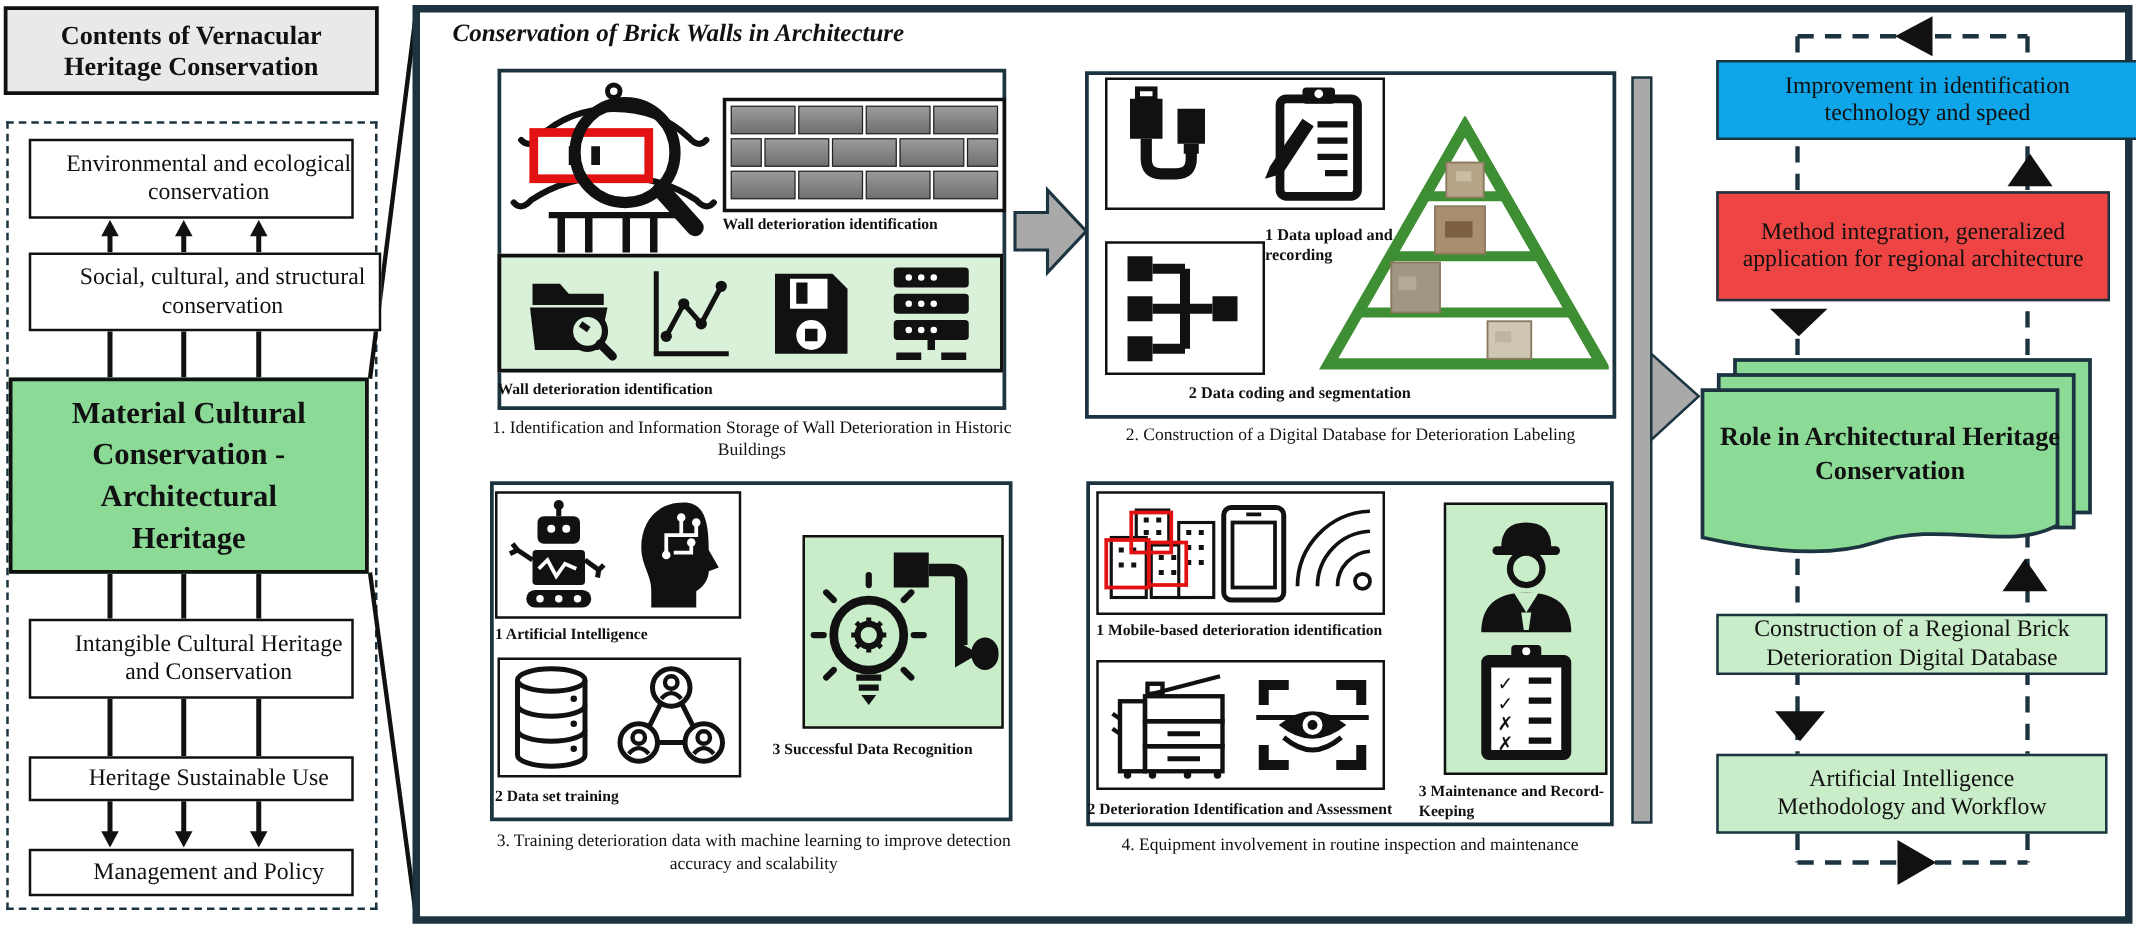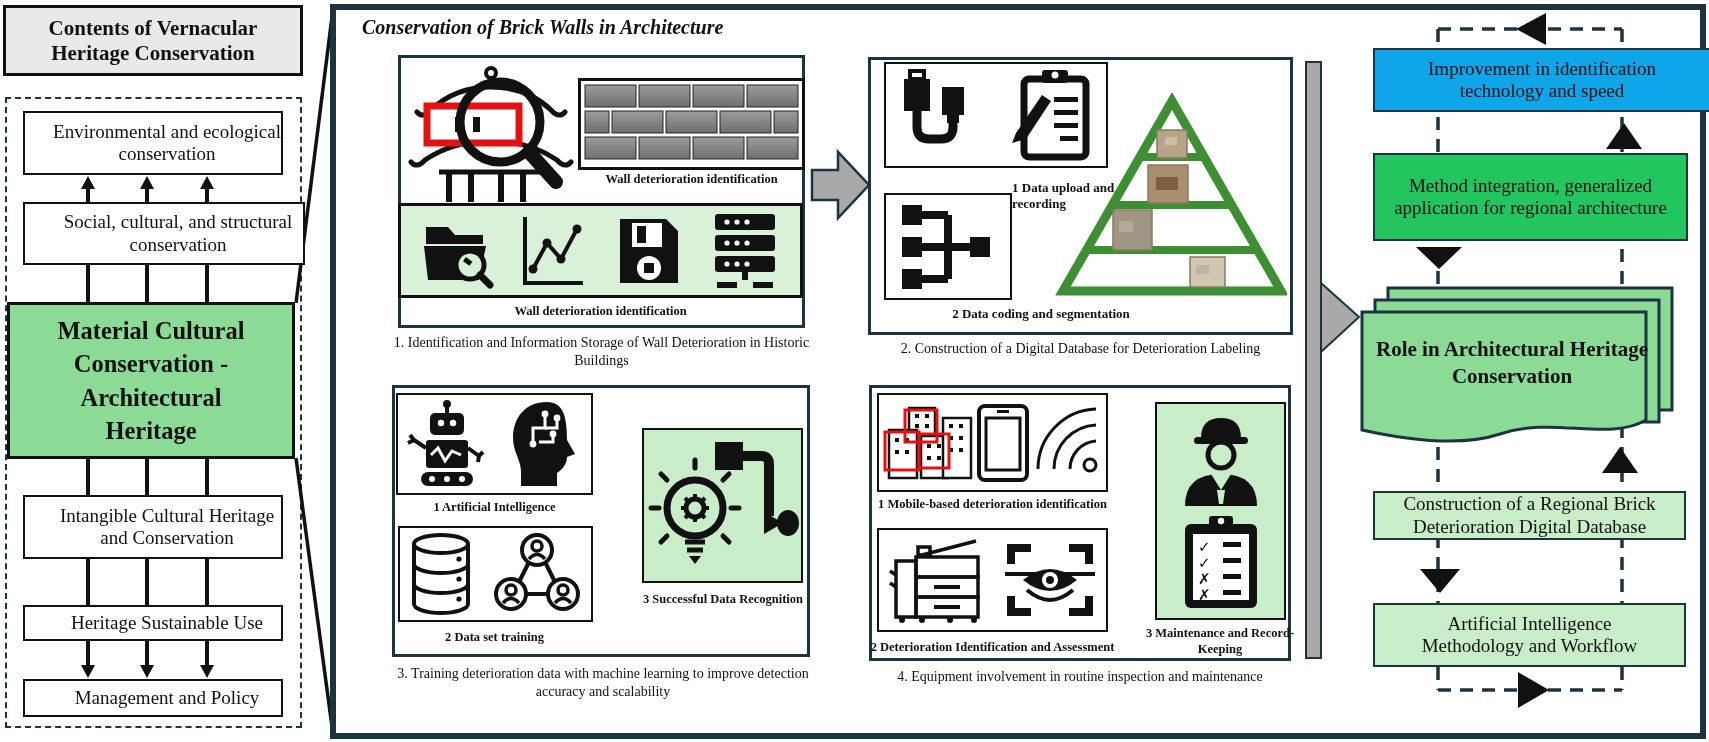--- a/index.html
+++ b/index.html
@@ -4,21 +4,21 @@
 <style>
   html,body{margin:0;padding:0;background:#fff;}
   #canvas{position:relative;width:1709px;height:742px;background:#ffffff;
           font-family:"Liberation Serif",serif;color:#111;overflow:hidden;}
   .abs{position:absolute;box-sizing:border-box;}
   .b{position:absolute;box-sizing:border-box;display:flex;align-items:center;justify-content:center;
      text-align:center;line-height:1.18;background:#fff;padding-left:28px;}
   .blk{border:2.5px solid #111;}
   .nvy{border:3px solid #1c3440;}
   .cap{position:absolute;text-align:center;font-size:14px;line-height:1.25;}
-  .small-label{position:absolute;text-align:center;font-weight:bold;font-size:12.5px;line-height:1.25;}
+  .small-label{position:absolute;font-weight:bold;font-size:12.5px;line-height:1.25;}
   svg{display:block;}
 </style>
 </head>
 <body>
 
 <div id="canvas">
 
   <svg class="abs" style="left:0;top:0;z-index:1;" width="1709" height="742" viewBox="0 0 1709 742">
 
     <g stroke="#111" fill="#111">
@@ -473,21 +473,21 @@
         <rect x="48" y="62" width="18" height="5"></rect>
           <rect x="48" y="78" width="18" height="5"></rect>
       </g>
     </svg>
   </div>
   <div class="small-label" style="left:1135px;top:626px;width:170px;z-index:3;">3 Maintenance and Record-Keeping</div>
   <div class="cap" style="left:869px;top:668px;width:422px;z-index:2;">4. Equipment involvement in routine inspection and maintenance</div>
 
   <div class="b" style="left:1373px;top:48px;width:338px;height:64px;background:#0ea5e9;border:2.5px solid #1c3440;
               font-size:19px;z-index:2;padding:0 14px;">Improvement in identification technology and speed</div>
-  <div class="b" style="left:1373px;top:153px;width:315px;height:88px;background:#22c55e;border:2.5px solid #1c3440;
+  <div class="b" style="left:1373px;top:153px;width:315px;height:88px;background:#ef4444;border:2.5px solid #1c3440;
               font-size:19px;z-index:2;padding:0 16px;">Method integration, generalized application for regional architecture</div>
 
   <svg class="abs" style="left:1358px;top:286px;z-index:2;" width="318" height="172" viewBox="0 0 318 172">
     <rect x="30" y="2" width="284" height="122" fill="#8bdb97" stroke="#1c3440" stroke-width="3"></rect>
     <rect x="17" y="14" width="284" height="122" fill="#8bdb97" stroke="#1c3440" stroke-width="3"></rect>
     <path d="M4,26 L288,26 L288,134 C250,156 196,130 142,148 C106,160 58,156 4,144 Z" fill="#8bdb97" stroke="#1c3440" stroke-width="3"></path>
   </svg>
   <div class="abs" style="left:1372px;top:336px;width:280px;text-align:center;font-weight:bold;font-size:21px;line-height:1.3;z-index:3;">Role in Architectural Heritage Conservation</div>
 
   <div class="b" style="left:1373px;top:491px;width:313px;height:49px;background:#c9ecc9;border:2.5px solid #1c3440;

